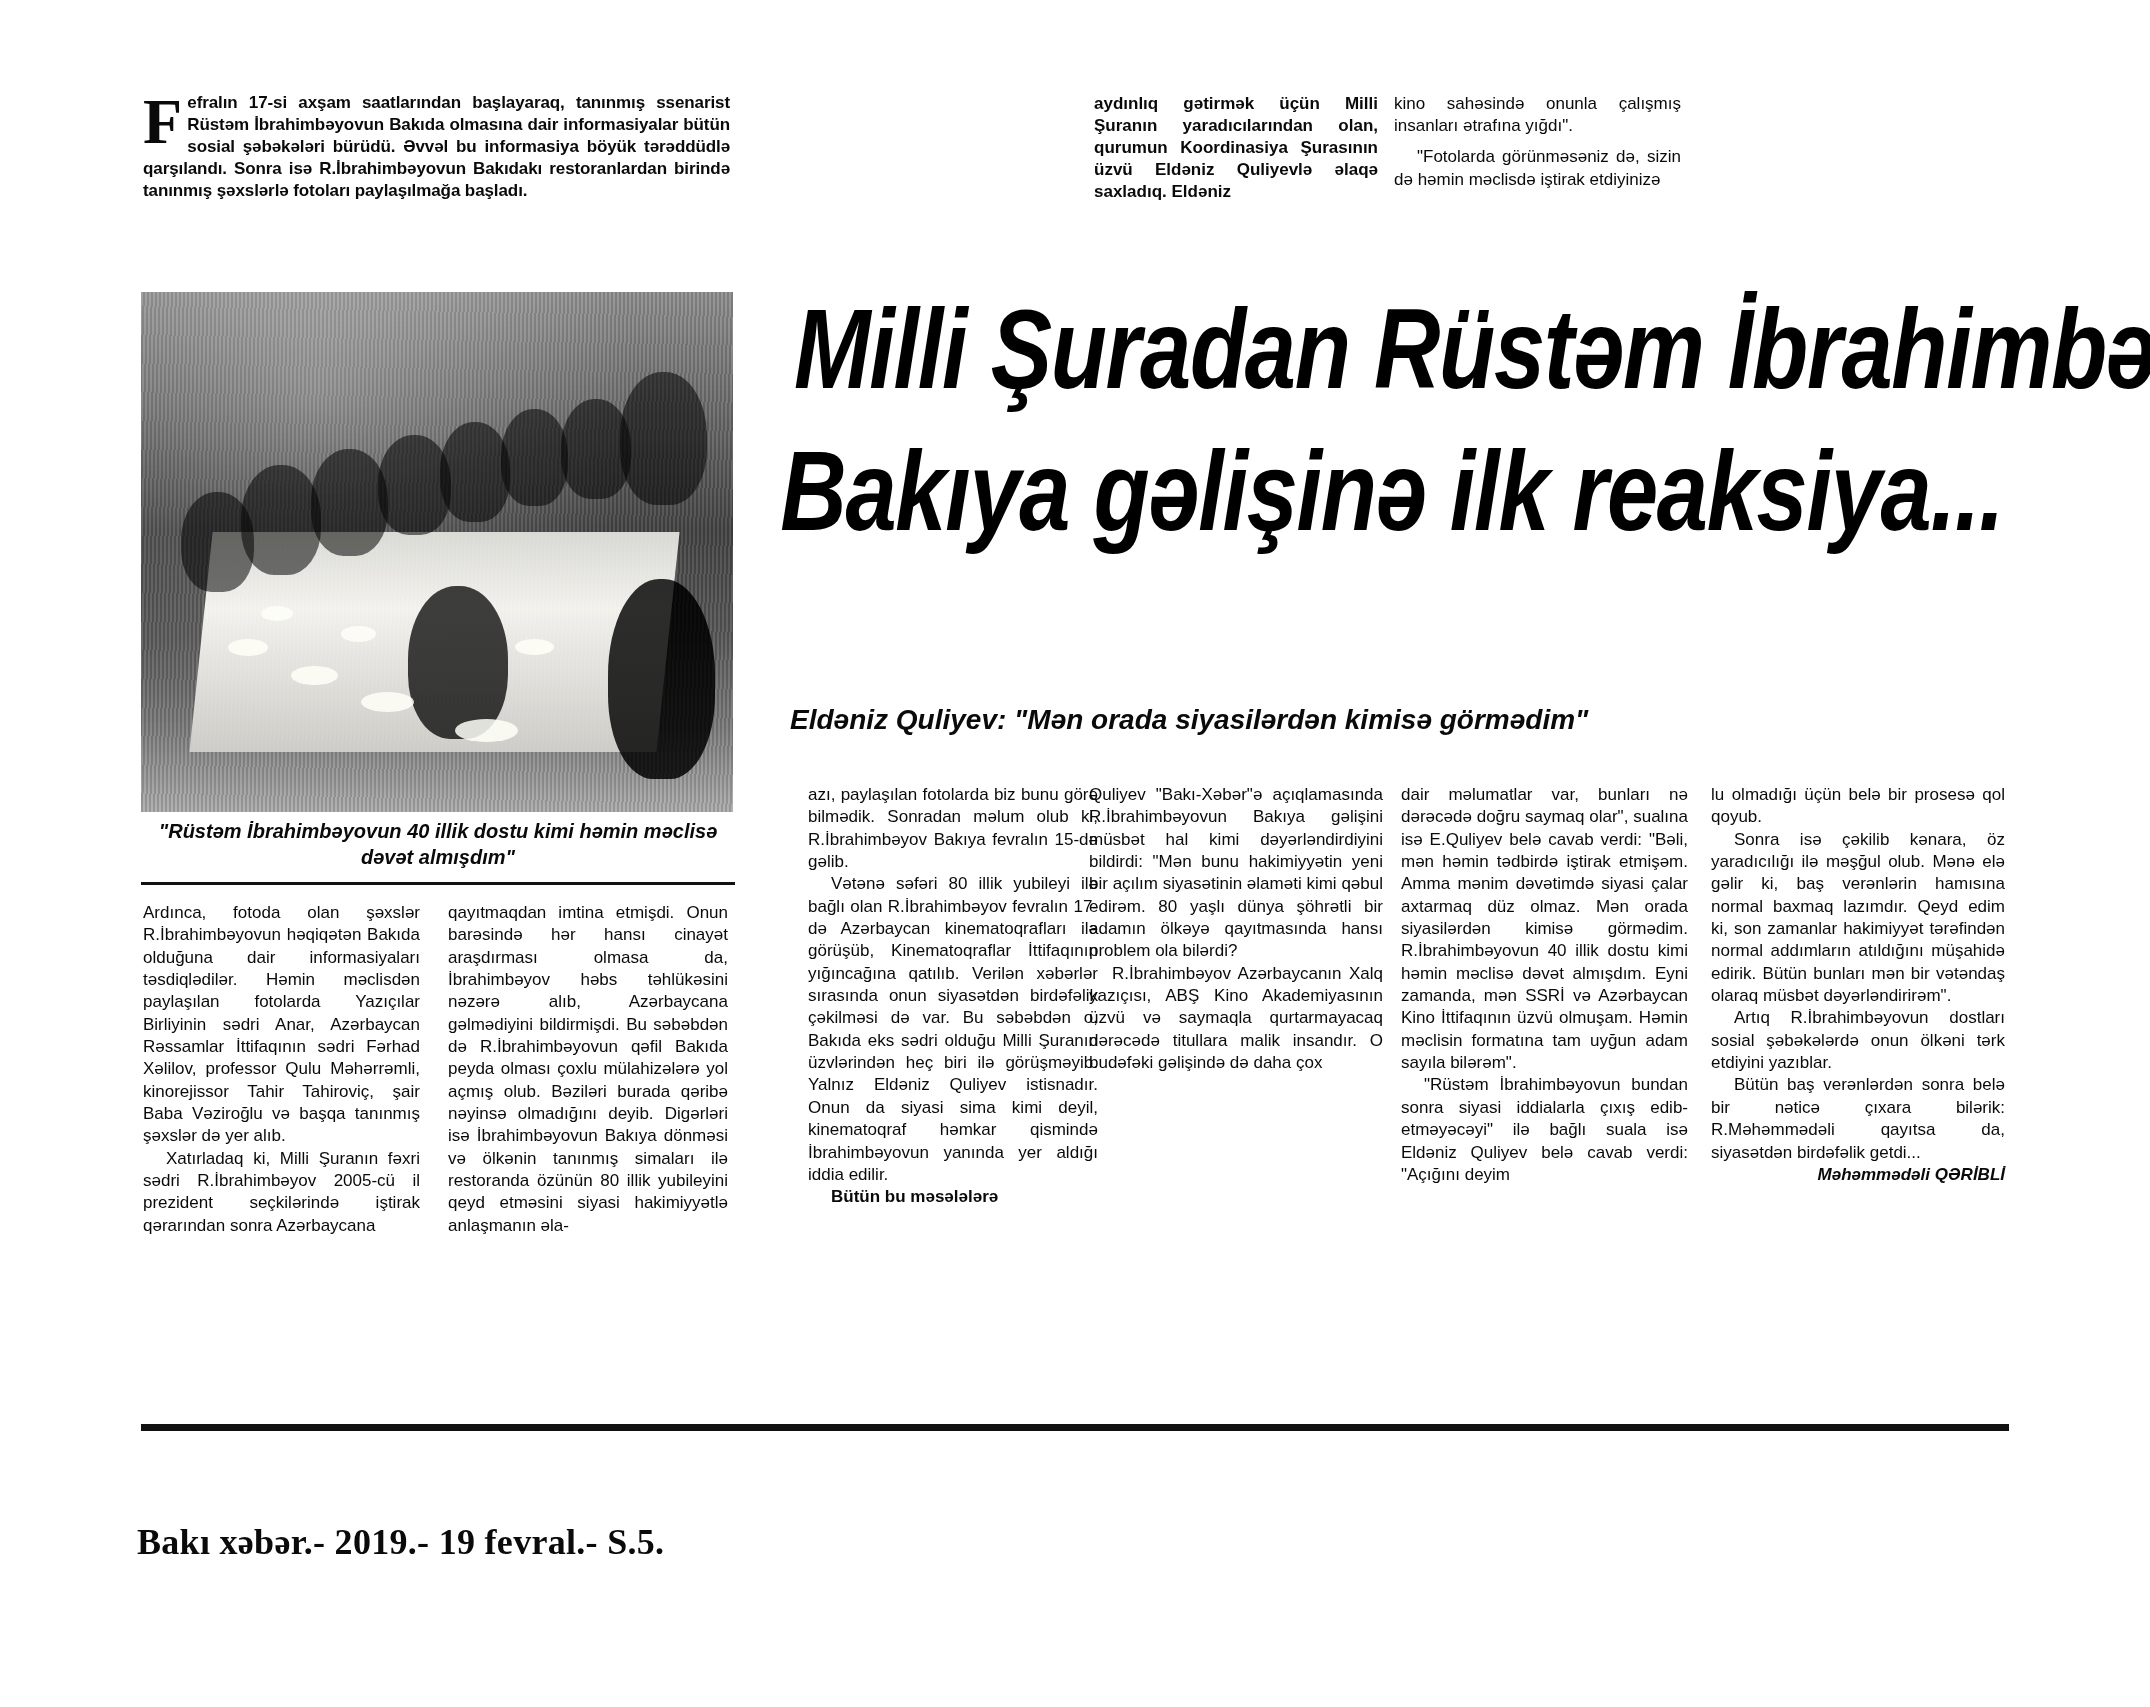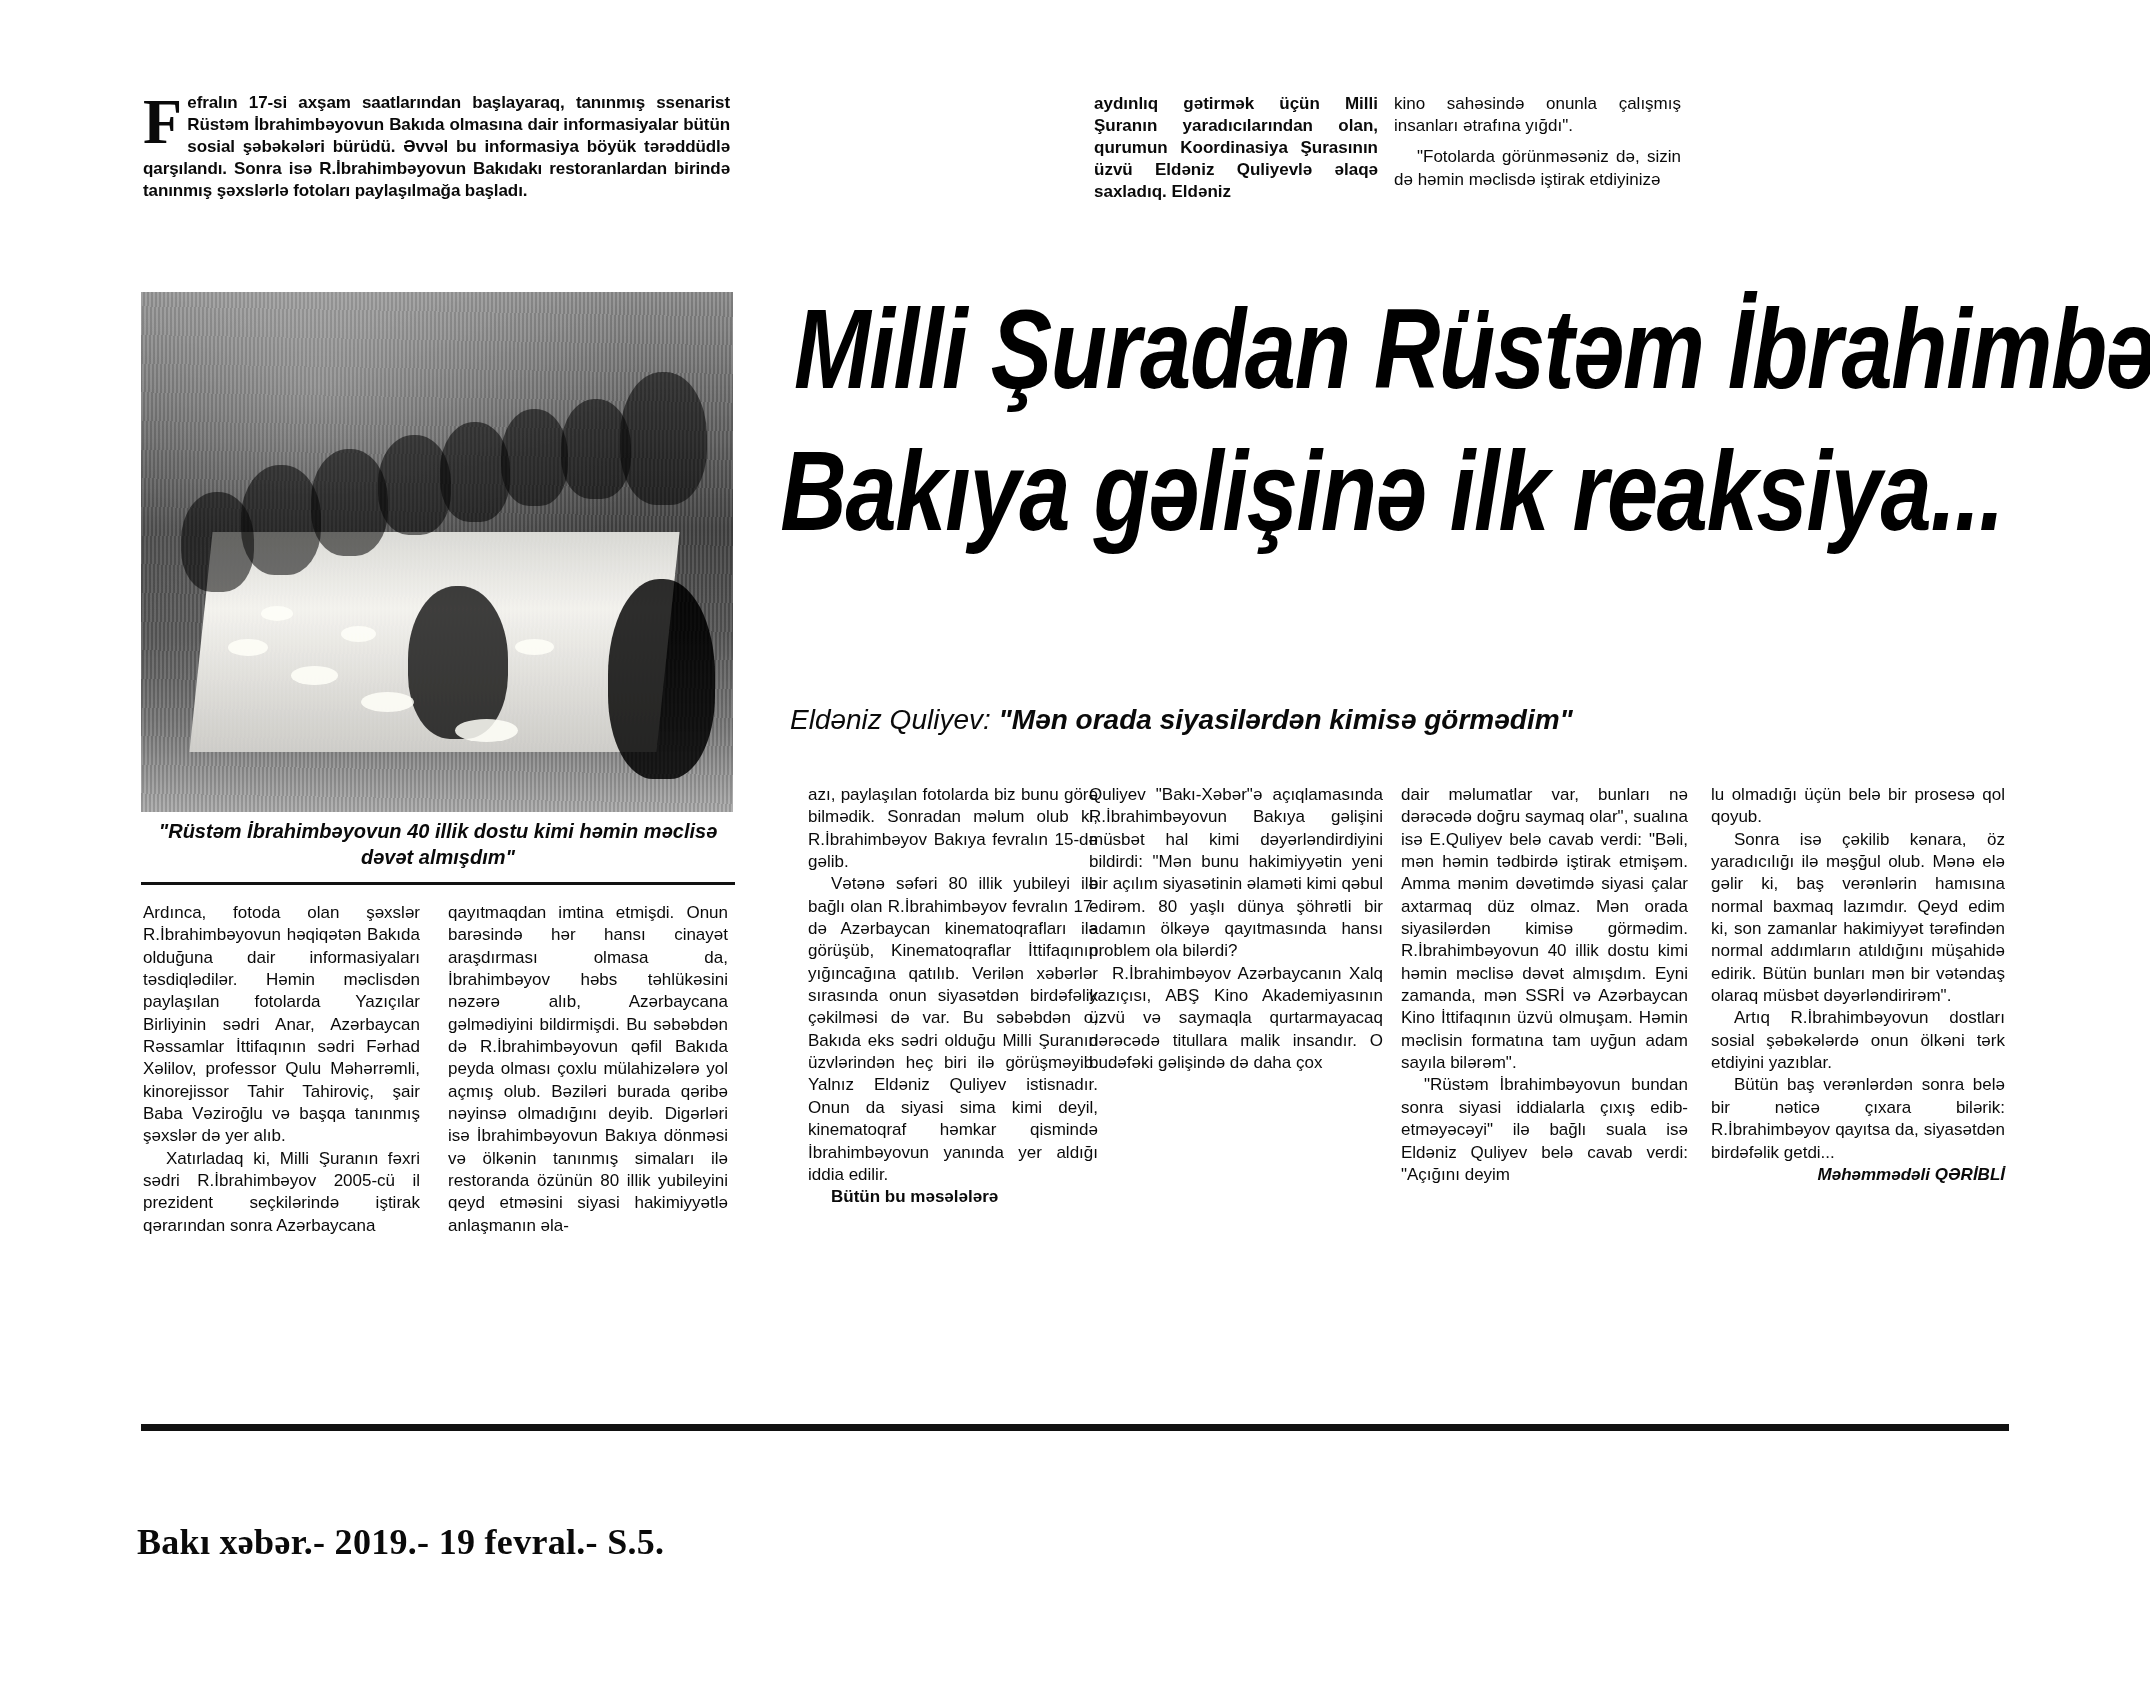--- a/index.html
+++ b/index.html
@@ -177,21 +177,21 @@
   .subhead {
     position: absolute;
     left: 790px;
     top: 704px;
     width: 1241px;
     font-size: 28px;
     font-style: italic;
     font-weight: bold;
     white-space: nowrap;
   }
-  .subhead .name { font-weight: normal; }
+  .subhead .name { font-weight: bold; }
 
   
   .bodycol {
     position: absolute;
     font-size: 17px;
     line-height: 1.315;
     text-align: justify;
   }
   .bodycol p { margin: 0; text-indent: 23px; }
   .bodycol p.noind { text-indent: 0; }
@@ -311,21 +311,21 @@
 
   <div class="bodycol" id="c5">
     <p class="noind">dair məlumatlar var, bunları nə dərəcədə doğru saymaq olar", sualına isə E.Quliyev belə cavab verdi: "Bəli, mən həmin tədbirdə iştirak etmişəm. Amma mənim dəvətimdə siyasi çalar axtarmaq düz olmaz. Mən orada siyasilərdən kimisə görmədim. R.İbrahimbəyovun 40 illik dostu kimi həmin məclisə dəvət almışdım. Eyni zamanda, mən SSRİ və Azərbaycan Kino İttifaqının üzvü olmuşam. Həmin məclisin formatına tam uyğun adam sayıla bilərəm".</p>
     <p>"Rüstəm İbrahimbəyovun bundan sonra siyasi iddialarla çıxış edib-etməyəcəyi" ilə bağlı suala isə Eldəniz Quliyev belə cavab verdi: "Açığını deyim</p>
   </div>
 
   <div class="bodycol" id="c6">
     <p class="noind">lu olmadığı üçün belə bir prosesə qol qoyub.</p>
     <p>Sonra isə çəkilib kənara, öz yaradıcılığı ilə məşğul olub. Mənə elə gəlir ki, baş verənlərin hamısına normal baxmaq lazımdır. Qeyd edim ki, son zamanlar hakimiyyət tərəfindən normal addımların atıldığını müşahidə edirik. Bütün bunları mən bir vətəndaş olaraq müsbət dəyərləndirirəm".</p>
     <p>Artıq R.İbrahimbəyovun dostları sosial şəbəkələrdə onun ölkəni tərk etdiyini yazıblar.</p>
-    <p>Bütün baş verənlərdən sonra belə bir nəticə çıxara bilərik: R.İbrahimbəyov qayıtsa da, siyasətdən birdəfəlik getdi...</p>
+    <p>Bütün baş verənlərdən sonra belə bir nəticə çıxara bilərik: R.Məhəmmədəli qayıtsa da, siyasətdən birdəfəlik getdi...</p>
     <p class="byline">Məhəmmədəli QƏRİBLİ</p>
   </div>
 
   <div class="rule-bottom"></div>
   <div class="source">Bakı xəbər.- 2019.- 19 fevral.- S.5.</div>
 
 </div>
 
 
 </body></html>

